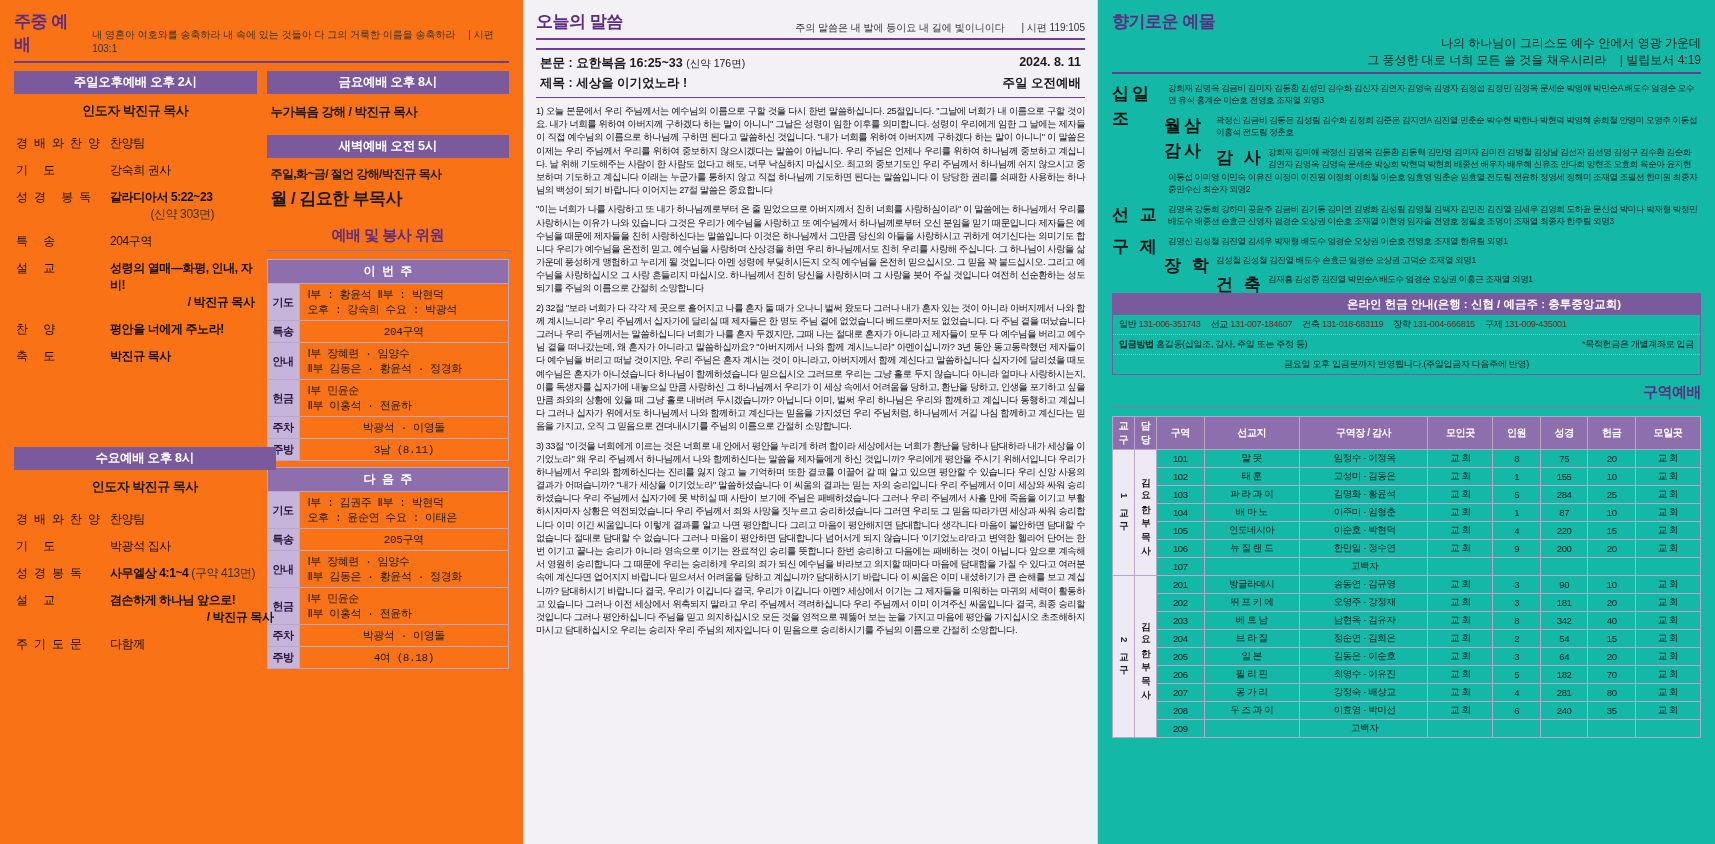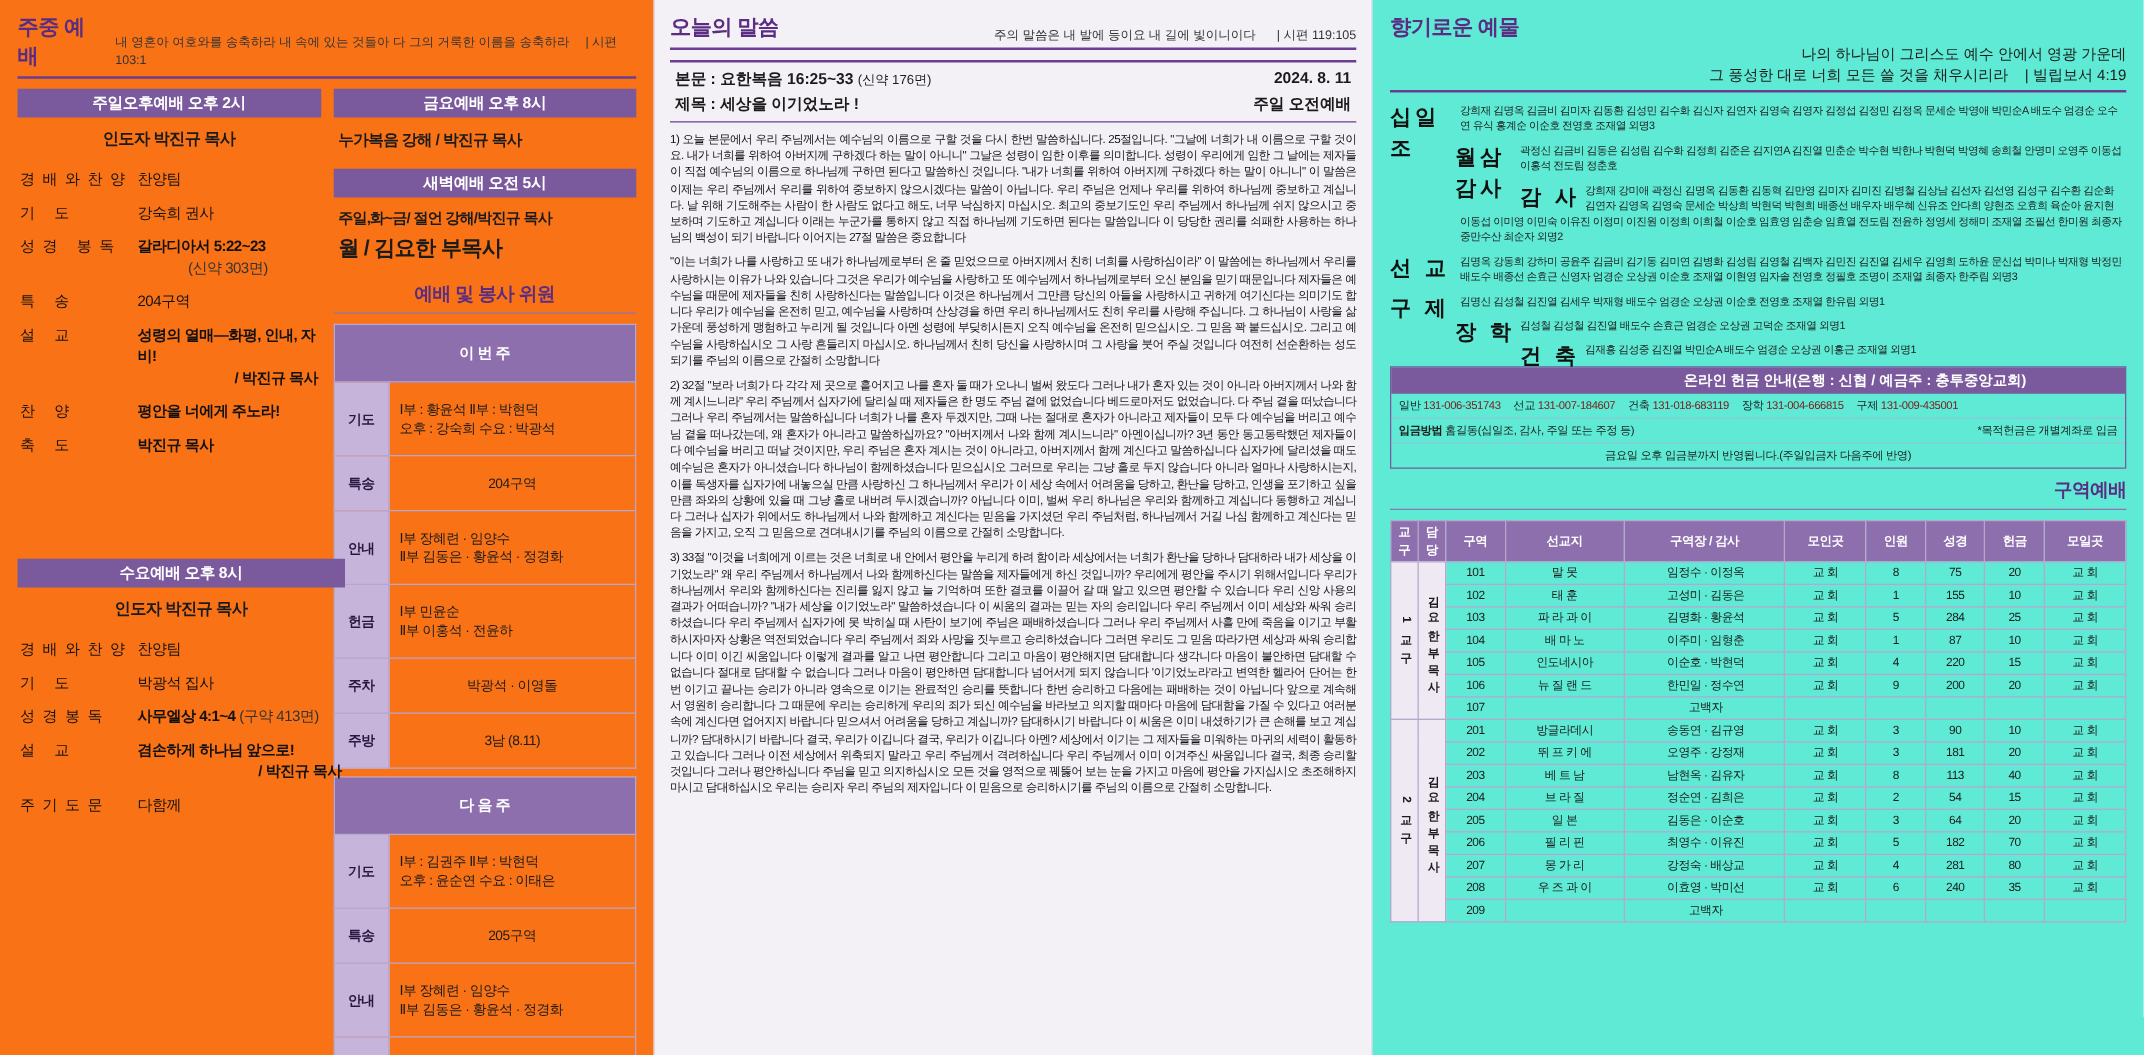--- a/index.html
+++ b/index.html
@@ -8,21 +8,21 @@
     width:1715px; height:844px;
     font-family:"Liberation Sans", sans-serif;
     background:#ffffff;
     color:#1b1b1b;
     overflow:hidden;
   }
   .sheet { position:relative; width:1715px; height:844px; display:flex; }
   .col { position:relative; height:844px; }
   .c1 { width:523px; padding:10px 14px 0 14px; background:#f97316; }
   .c2 { width:575px; padding:10px 12px 0 12px; background:#f3f0f6; border-left:1px solid #ded8e6; border-right:1px solid #ded8e6;}
-  .c3 { width:617px; padding:10px 14px 0 14px; background:#5eead4; }
+  .c3 { width:617px; padding:10px 14px 0 14px; background:#14b8a6; }
 
   .sec-title {
     color:#5b2d82; font-weight:bold; font-size:17px; letter-spacing:-0.5px;
     padding-bottom:2px;
   }
   .title-row { display:flex; align-items:flex-end; gap:10px; }
   .title-verse { font-size:10px; color:#333; padding-bottom:3px; line-height:1.35; }
   .title-verse .ref { margin-left:10px; }
   .rule { height:2px; background:#6a3f92; margin:3px 0 8px 0; }
   .rule.thin { height:1px; background:#8f74ad; }
@@ -42,24 +42,24 @@
   table.kv td { padding:5px 2px; vertical-align:top; letter-spacing:-0.4px;}
   table.kv td.k { width:78px; color:#111; letter-spacing:6px; white-space:nowrap; }
   table.kv td.v { color:#111; }
   .b { font-weight:bold; }
   .sub { font-size:12px; color:#333; }
   .ctr { text-align:center; }
 
   
   table.grid { width:100%; border-collapse:collapse; font-size:11px; }
   table.grid th, table.grid td {
-    border:1px solid #b9a6cd; padding:14px 4px; text-align:center; letter-spacing:-0.4px;
+    border:1px solid #b9a6cd; padding:3px 4px; text-align:center; letter-spacing:-0.4px;font-family:Liberation Mono, monospace;
   }
   table.grid th.head { background:#8d6fae; color:#fff; font-weight:bold; font-size:12px; }
-  table.grid td.lab { background:#c7b4da; color:#2a1640; font-weight:bold; width:44px; }
+  table.grid td.lab { background:#c7b4da; color:#2a1640; font-weight:bold; width:32px; }
   table.grid td.l { text-align:left; padding-left:8px; }
 
   
   .c2 .head-line { display:flex; justify-content:space-between; align-items:flex-end; }
   .c2 .verse { font-size:10px; color:#333; }
   .box {
     border-top:2px solid #6a3f92; border-bottom:1px solid #6a3f92;
     padding:5px 4px; margin-bottom:7px;
   }
   .scr { display:flex; justify-content:space-between; font-size:12.5px; font-weight:bold; }
@@ -488,21 +488,21 @@
             <td>181</td>
             <td>20</td>
             <td>교 회</td>
           </tr>
           <tr>
             <td>203</td>
             <td>베 트 남</td>
             <td class="l">남현옥 · 김유자</td>
             <td>교 회</td>
             <td>8</td>
-            <td>113</td>
+            <td>342</td>
             <td>40</td>
             <td>교 회</td>
           </tr>
           <tr>
             <td>204</td>
             <td>브 라  질</td>
             <td class="l">정순연 · 김희은</td>
             <td>교 회</td>
             <td>2</td>
             <td>54</td>

